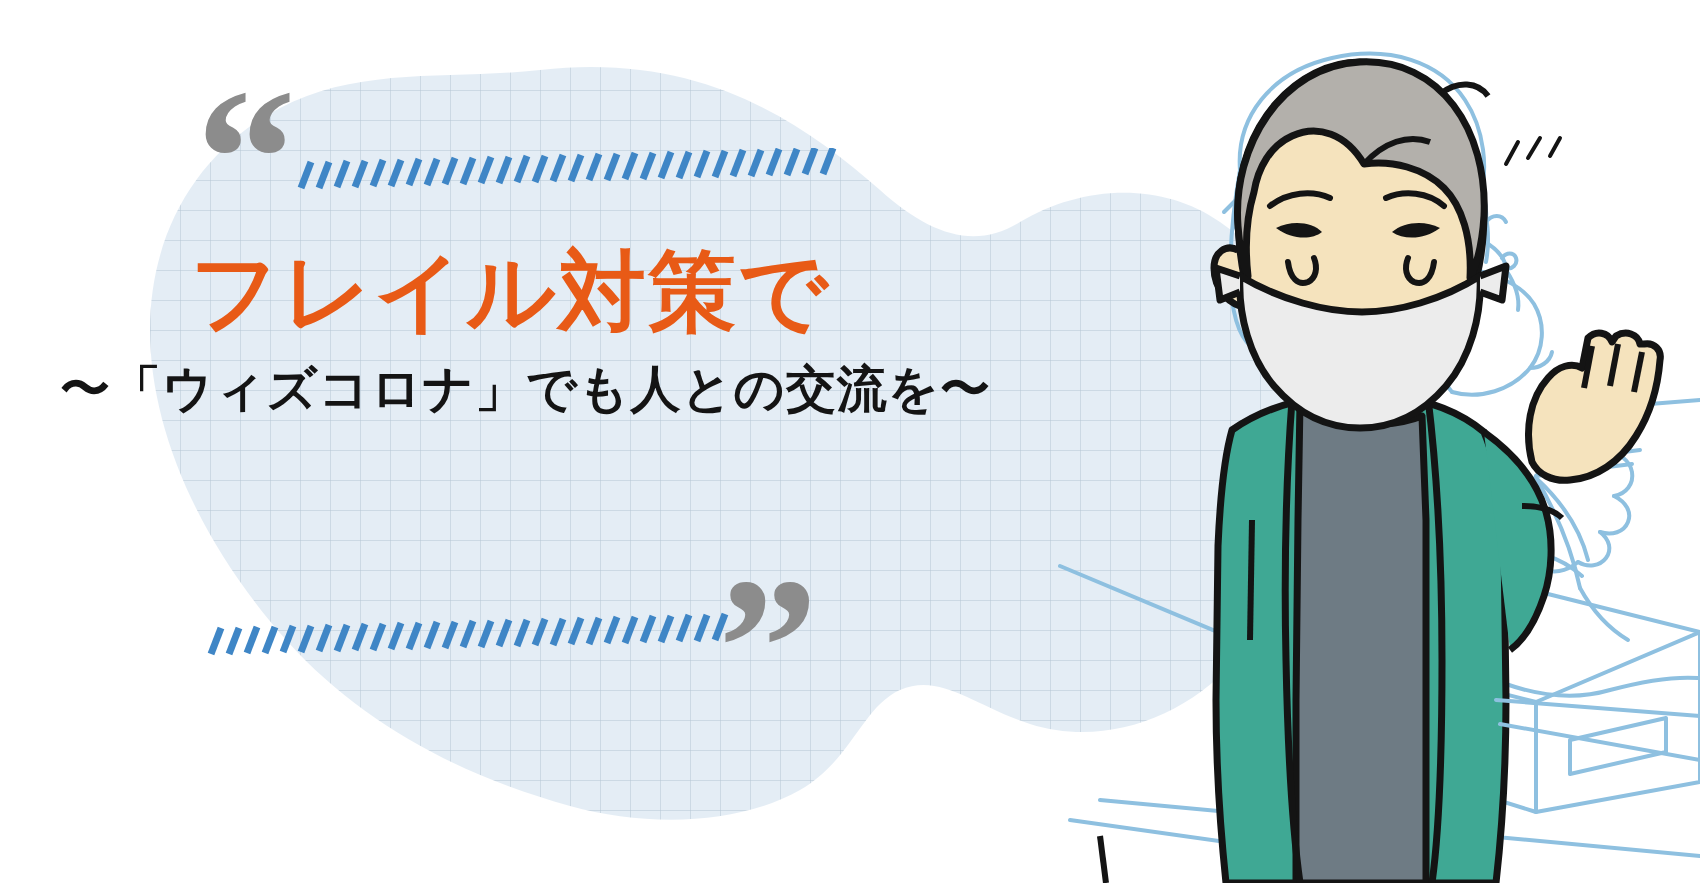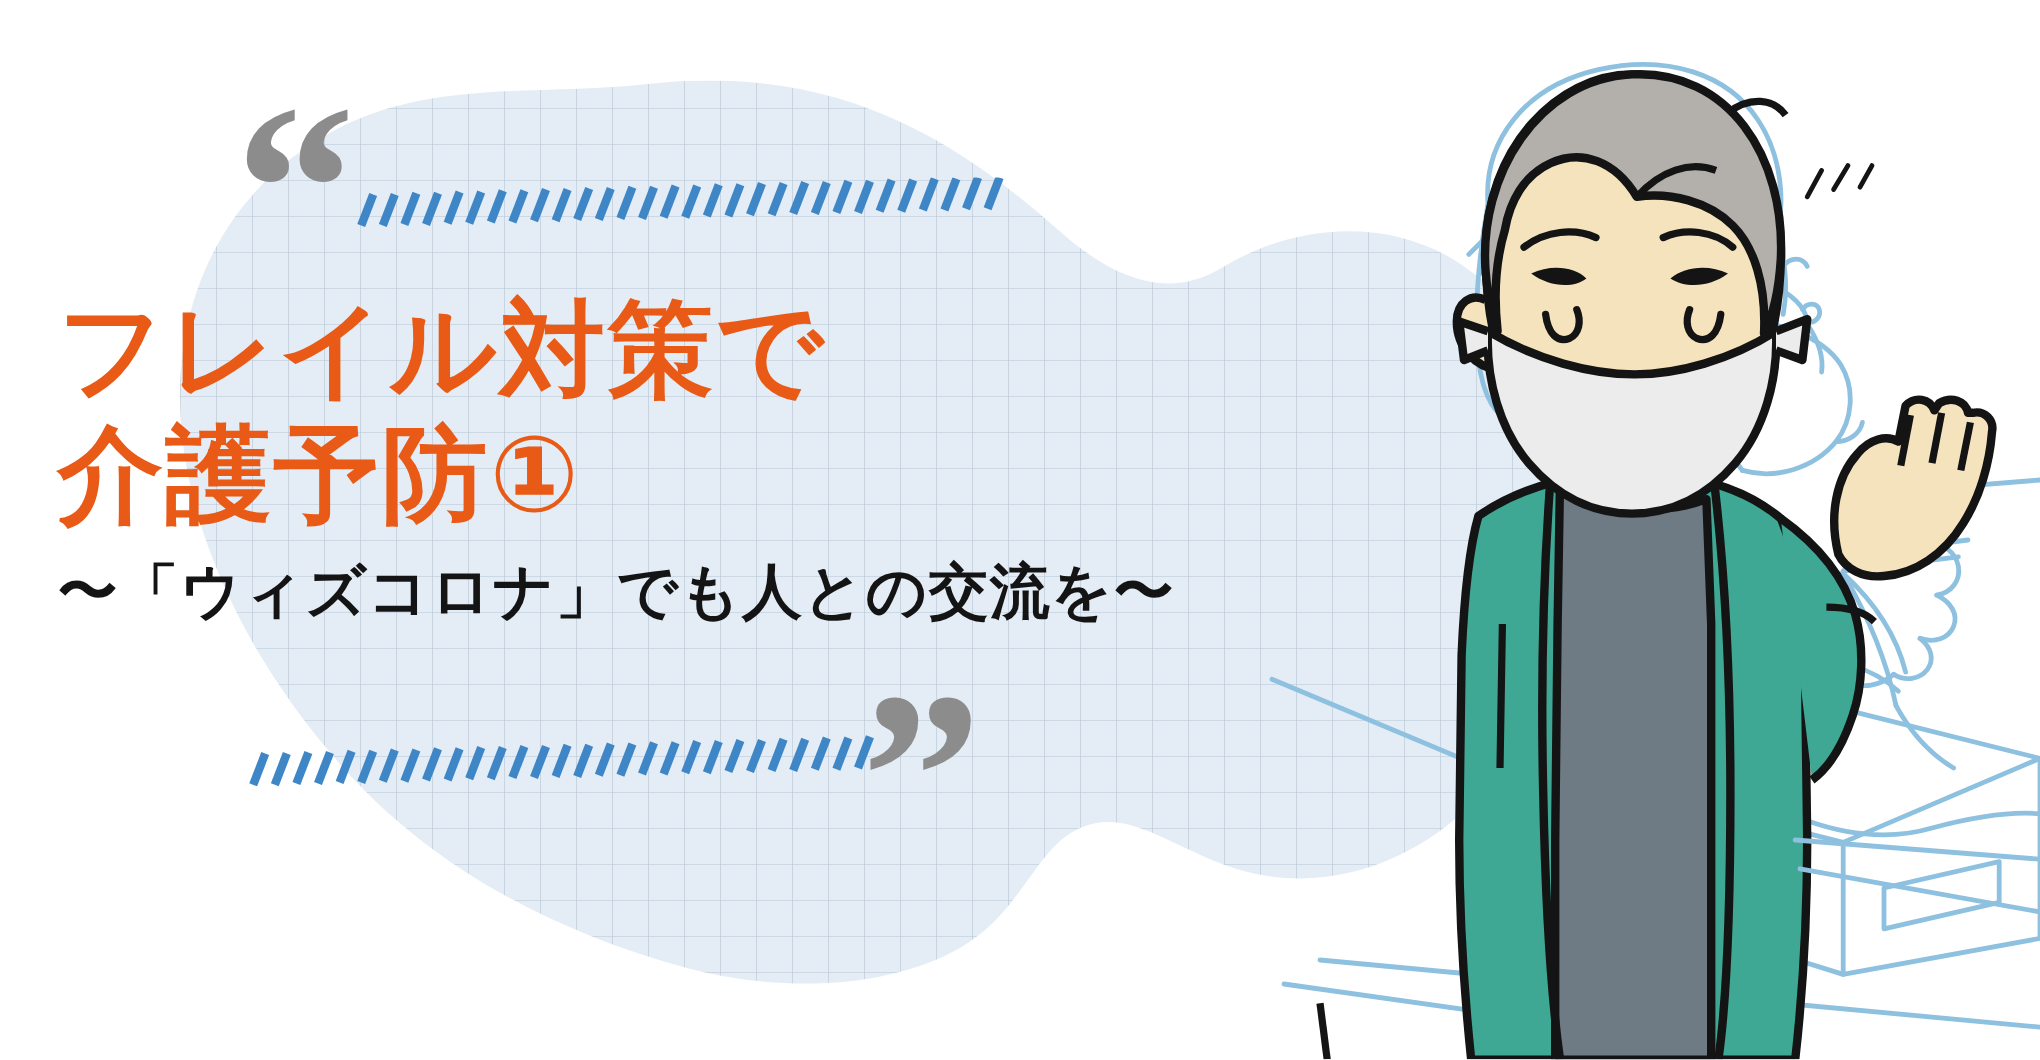--- a/index.html
+++ b/index.html
@@ -50,24 +50,24 @@
   }
 
   
   .dash-rule {
     position: absolute;
   }
 
   
   #headline-block {
     position: absolute;
-    left: 48px;
+    left: 60px;
     top: 240px;
     width: 900px;
-    text-align: left;
+    text-align: center;
   }
   .title-line {
     color: #e85a16;
     font-family: "DejaVu Sans", sans-serif;
     font-weight: 700;
     font-size: 88px;
     line-height: 1.18;
     letter-spacing: 2px;
     white-space: nowrap;
   }
@@ -191,21 +191,20 @@
       <line x1="492" y1="29" x2="502" y2="3"></line>
       <line x1="510" y1="28" x2="520" y2="2"></line>
     </g>
   </svg>
 
   <div class="quote-mark" id="quote-open">“</div>
   <div class="quote-mark" id="quote-close">”</div>
 
   <div id="headline-block">
     <div class="title-line">フレイル対策で</div>
-    <div class="title-line">介護予防①</div>
     <div id="subtitle">〜「ウィズコロナ」でも人との交流を〜</div>
   </div>
 
   <svg id="illustration" viewBox="0 0 760 883" width="760" height="883" xmlns="http://www.w3.org/2000/svg">
 
     <g fill="none" stroke="#8ec0e0" stroke-width="4" stroke-linecap="round" stroke-linejoin="round">
 
       <path d="M300 170 C296 118 330 72 392 58 C450 45 500 62 525 100
                C545 130 548 170 540 196"></path>
       <path d="M300 170 C292 216 288 262 292 300 C296 330 306 348 322 352"></path>

